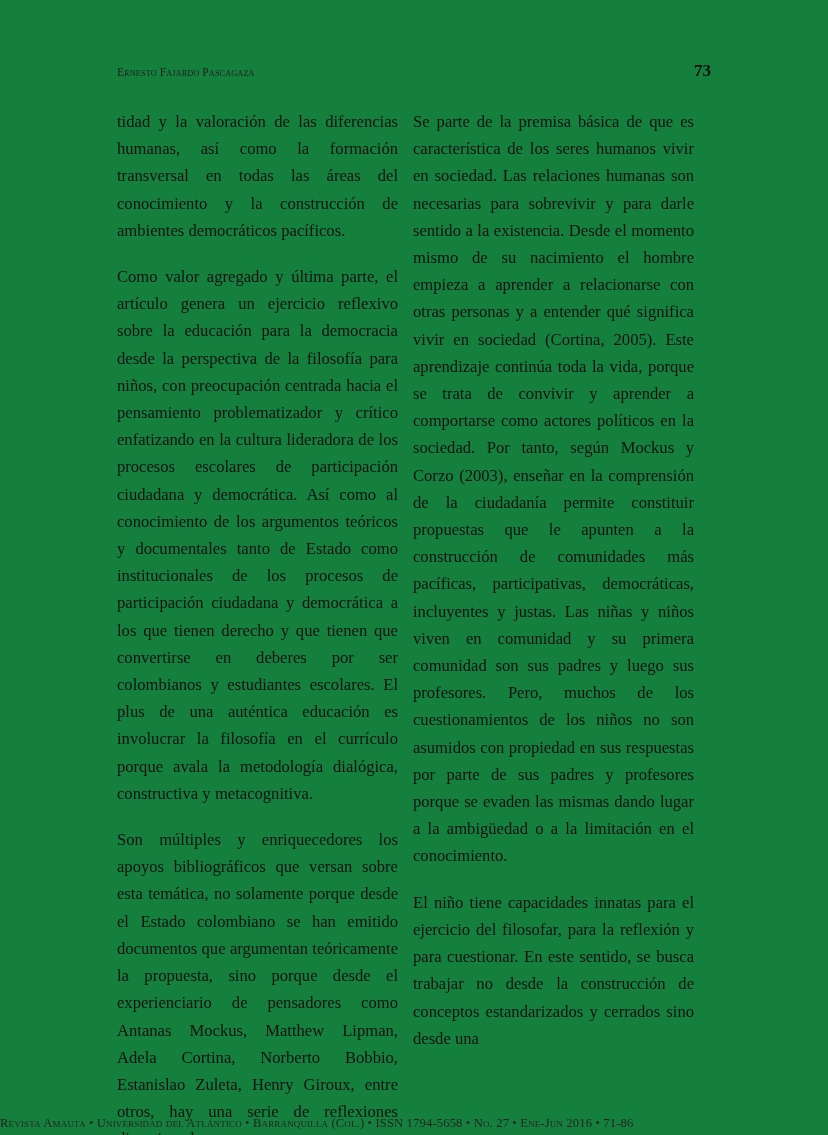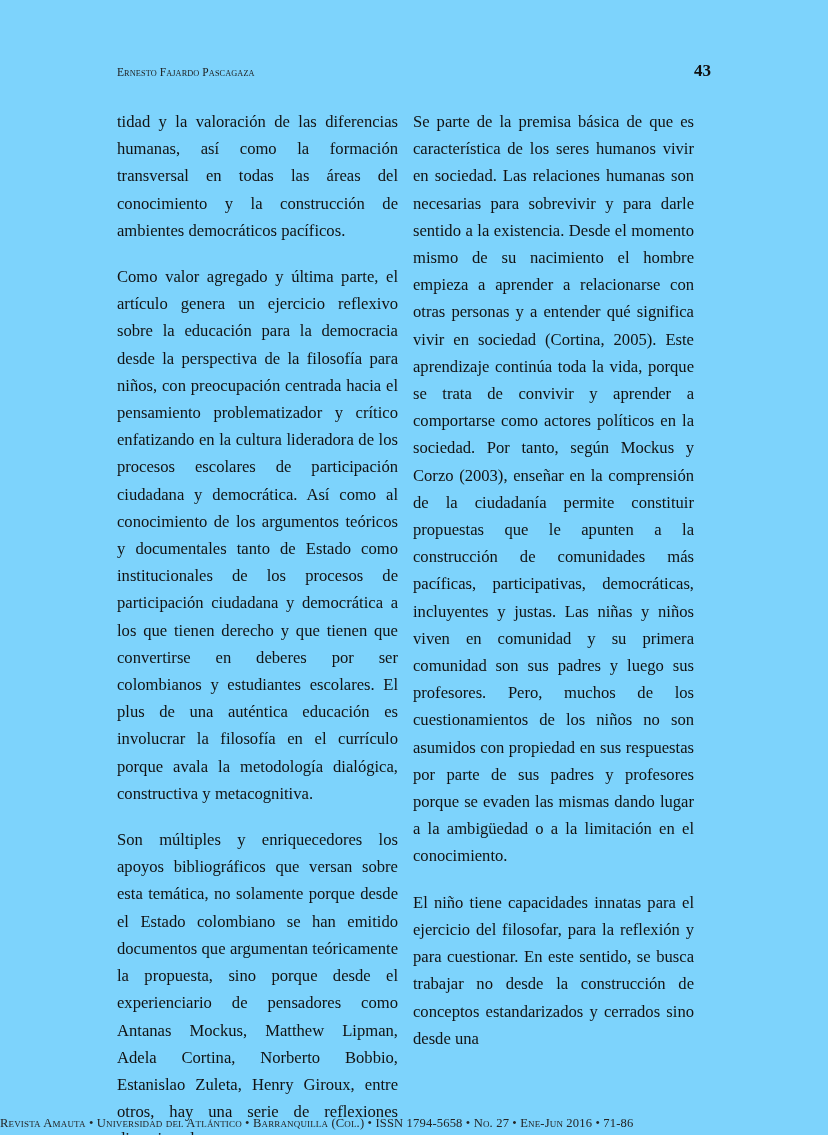--- a/index.html
+++ b/index.html
@@ -15,21 +15,21 @@
     position: relative;
     overflow: hidden;
   }
 
   .page {
     position: absolute;
     left: 0;
     top: 0;
     width: 828px;
     height: 1135px;
-    background: #7dd3fc;
+    background: #15803d;
   }
 
   
   .running-head {
     position: absolute;
     left: 117px;
     top: 62px;
     width: 594px;
     height: 22px;
     display: flex;
@@ -98,21 +98,21 @@
     white-space: nowrap;
   }
 </style>
 </head>
 <body>
 
 <div class="page">
 
   <div class="running-head">
     <span class="running-head-author">Ernesto Fajardo Pascagaza</span>
-    <span class="running-head-folio">43</span>
+    <span class="running-head-folio">73</span>
   </div>
 
   <div class="columns">
 
     <div class="column">
       <p>tidad y la valoración de las diferencias humanas, así como la formación transversal en todas las áreas del conocimiento y la construcción de ambientes democráticos pacíficos.</p>
       <p>Como valor agregado y última parte, el artículo genera un ejercicio reflexivo sobre la educación para la democracia desde la perspectiva de la filosofía para niños, con preocupación centrada hacia el pensamiento problematizador y crítico enfatizando en la cultura lideradora de los procesos escolares de participación ciudadana y democrática. Así como al conocimiento de los argumentos teóricos y documentales tanto de Estado como institucionales de los procesos de participación ciudadana y democrática a los que tienen derecho y que tienen que convertirse en deberes por ser colombianos y estudiantes escolares. El plus de una auténtica educación es involucrar la filosofía en el currículo porque avala la metodología dialógica, constructiva y metacognitiva.</p>
       <p>Son múltiples y enriquecedores los apoyos bibliográficos que versan sobre esta temática, no solamente porque desde el Estado colombiano se han emitido documentos que argumentan teóricamente la propuesta, sino porque desde el experienciario de pensadores como Antanas Mockus, Matthew Lipman, Adela Cortina, Norberto Bobbio, Estanislao Zuleta, Henry Giroux, entre otros, hay una serie de reflexiones direccionadas</p>
     </div>
 

